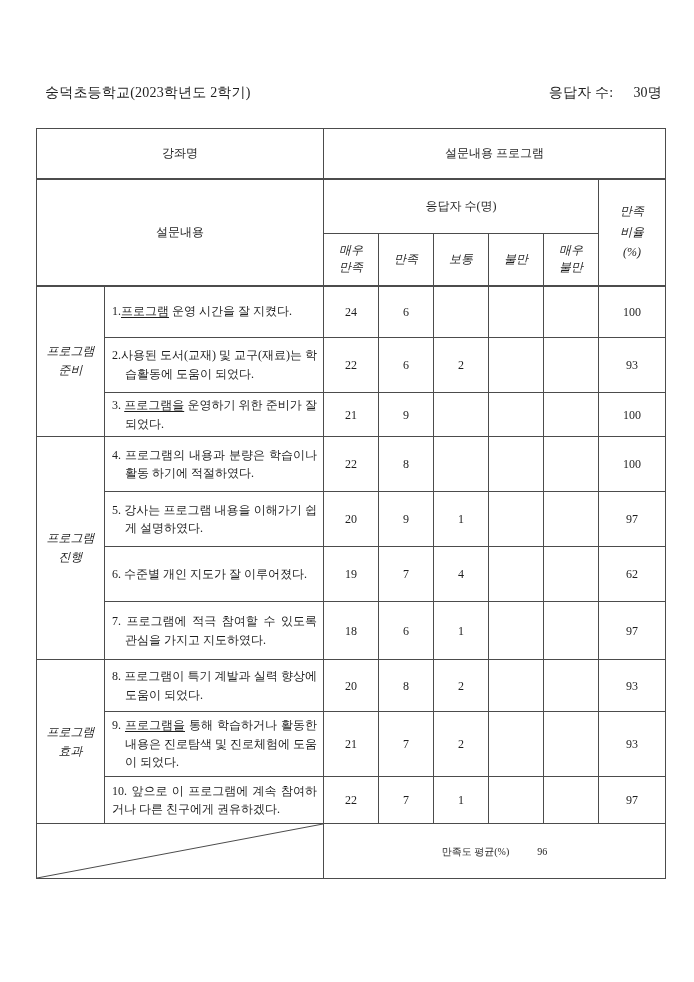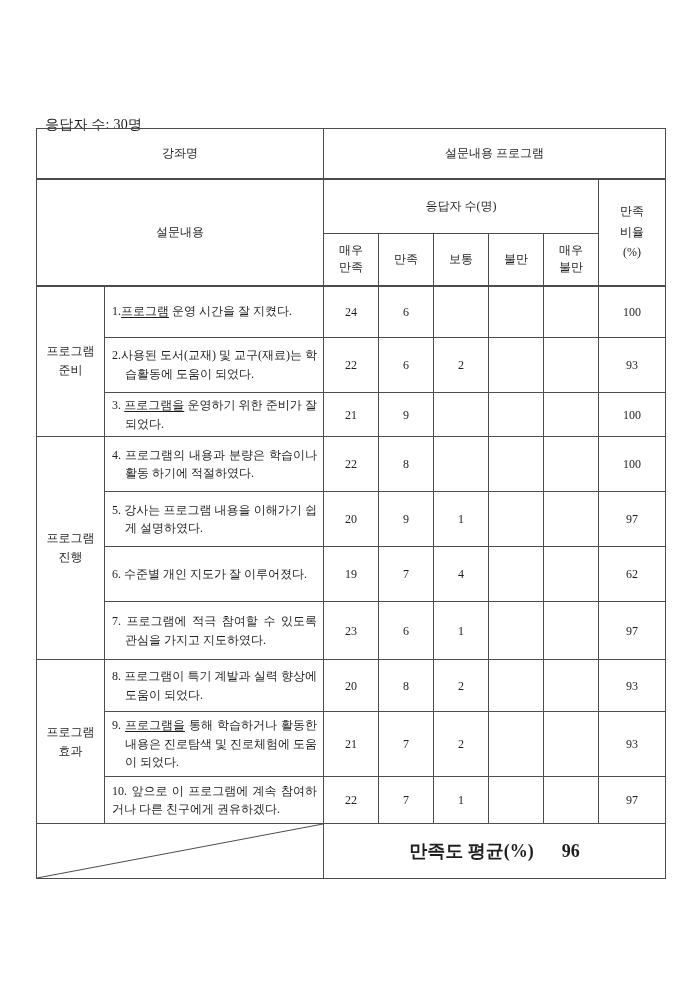--- a/index.html
+++ b/index.html
@@ -10,58 +10,59 @@
     color: #1e1e1e;
     -webkit-font-smoothing: antialiased;
   }
   .page { position: relative; width: 694px; height: 982px; overflow: hidden; }
 
   .doc-header {
     position: absolute; left: 45px; right: 32px; top: 84px;
     display: flex; justify-content: space-between; align-items: baseline;
     font-size: 14px; letter-spacing: 0.2px;
   }
-  .respondents { display: flex; gap: 4px; align-items: flex-start; margin-top: 32px; }
+  .respondents { display: flex; gap: 20px; align-items: flex-start; }
 
   table.survey {
     position: absolute; left: 36px; top: 128px;
     width: 629px; border-collapse: collapse; table-layout: fixed;
     border: 1.5px solid #4c4c4c;
   }
   td {
     border: 1px solid #4c4c4c;
     font-size: 12px; line-height: 1.5;
     text-align: center; vertical-align: middle;
     padding: 2px 4px;
     overflow: hidden;
   }
   .thick-bottom { border-bottom-width: 2px; }
 
-  .pre-line { white-space: pre-line; }
+  .pre-line { white-space: pre-line; font-style: italic; }
   .section-cell { line-height: 1.6; }
   .scale-cell { line-height: 1.45; }
   .ratio-head-cell { line-height: 1.7; }
 
   .q-cell { text-align: left; padding: 3px 6px 3px 7px; }
   .q-text { padding-left: 13px; text-indent: -13px; text-align: justify; line-height: 1.55; }
   .q-noindent .q-text { padding-left: 0; text-indent: 0; }
   .u { text-decoration: underline; text-underline-offset: 2px; }
 
   .diag-cell { position: relative; padding: 0; }
   .diag-cell svg { position: absolute; inset: 0; width: 100%; height: 100%; display: block; }
 
-  .summary-cell { font-size: 18px; font-weight: bold; }
+  .summary-cell { font-size: 10px; }
   .summary-value { margin-left: 28px; }
 </style>
 </head>
 <body>
 
 <div class="page">
 
   <div class="doc-header">
+    <span>숭덕초등학교(2023학년도 2학기)</span>
     <span class="respondents">
       <span>응답자 수:</span>
       <span>30명</span>
     </span>
   </div>
 
   <table class="survey">
     <colgroup>
       <col style="width:68px">
         <col style="width:219px">
@@ -164,21 +165,21 @@
       <td>7</td>
       <td>4</td>
       <td></td>
       <td></td>
       <td>62</td>
     </tr>
     <tr style="height:58px">
       <td class="q-cell">
             <div class="q-text"><span>7. 프로그램에 적극 참여할 수 있도록 관심을 가지고 지도하였다.</span><span class="u"></span><span></span></div>
           </td>
-      <td>23</td>
+      <td>18</td>
       <td>6</td>
       <td>1</td>
       <td></td>
       <td></td>
       <td>97</td>
     </tr>
 
     <tr style="height:52px">
       <td rowspan="3" class="pre-line section-cell">프로그램
 효과</td>

